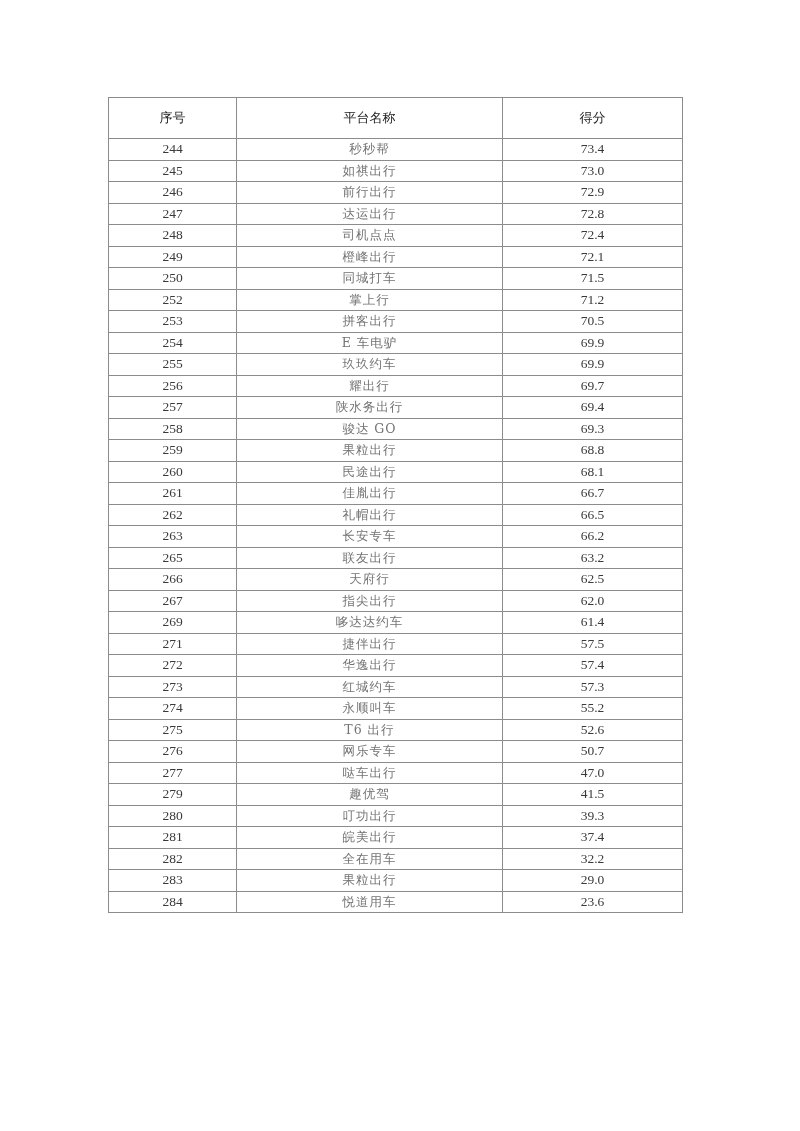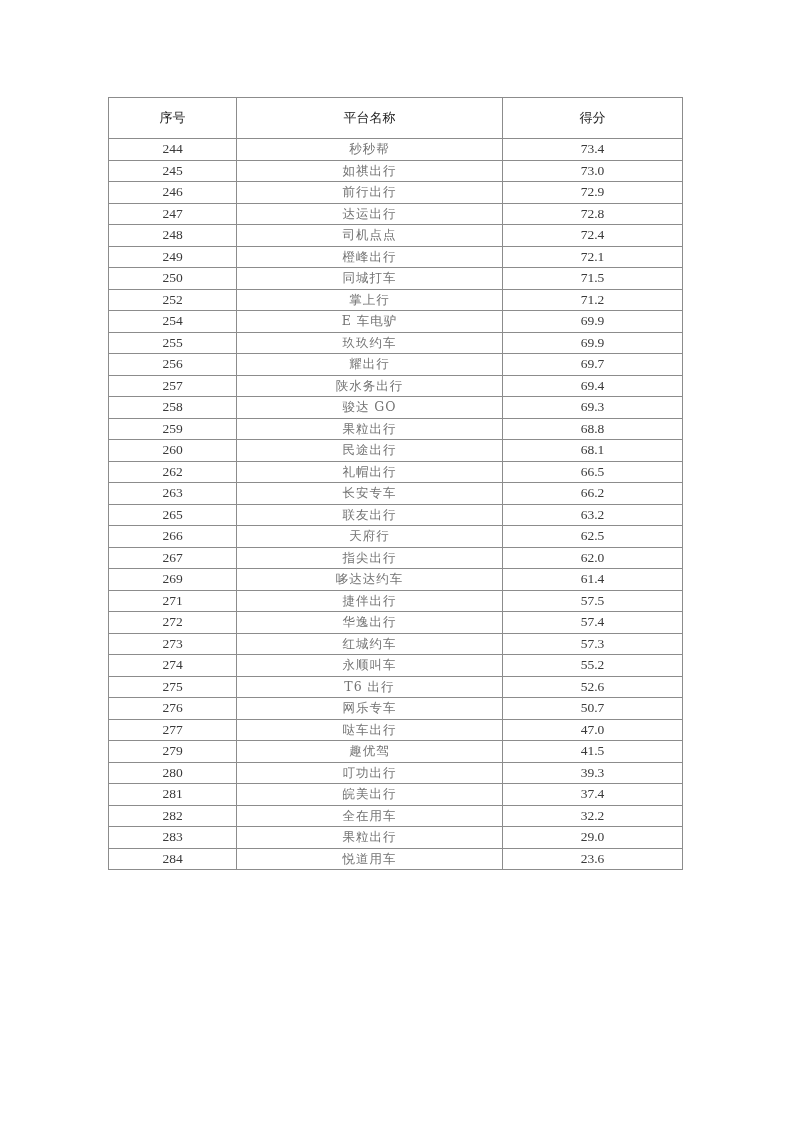--- a/index.html
+++ b/index.html
@@ -71,20 +71,25 @@
         <td class="num">250</td>
         <td class="name">同城打车</td>
         <td class="score">71.5</td>
       </tr>
       <tr>
         <td class="num">252</td>
         <td class="name">掌上行</td>
         <td class="score">71.2</td>
       </tr>
       <tr>
+        <td class="num">253</td>
+        <td class="name">拼客出行</td>
+        <td class="score">70.5</td>
+      </tr>
+      <tr>
         <td class="num">254</td>
         <td class="name">E 车电驴</td>
         <td class="score">69.9</td>
       </tr>
       <tr>
         <td class="num">255</td>
         <td class="name">玖玖约车</td>
         <td class="score">69.9</td>
       </tr>
       <tr>
@@ -104,20 +109,25 @@
       </tr>
       <tr>
         <td class="num">259</td>
         <td class="name">果粒出行</td>
         <td class="score">68.8</td>
       </tr>
       <tr>
         <td class="num">260</td>
         <td class="name">民途出行</td>
         <td class="score">68.1</td>
+      </tr>
+      <tr>
+        <td class="num">261</td>
+        <td class="name">佳胤出行</td>
+        <td class="score">66.7</td>
       </tr>
       <tr>
         <td class="num">262</td>
         <td class="name">礼帽出行</td>
         <td class="score">66.5</td>
       </tr>
       <tr>
         <td class="num">263</td>
         <td class="name">长安专车</td>
         <td class="score">66.2</td>

